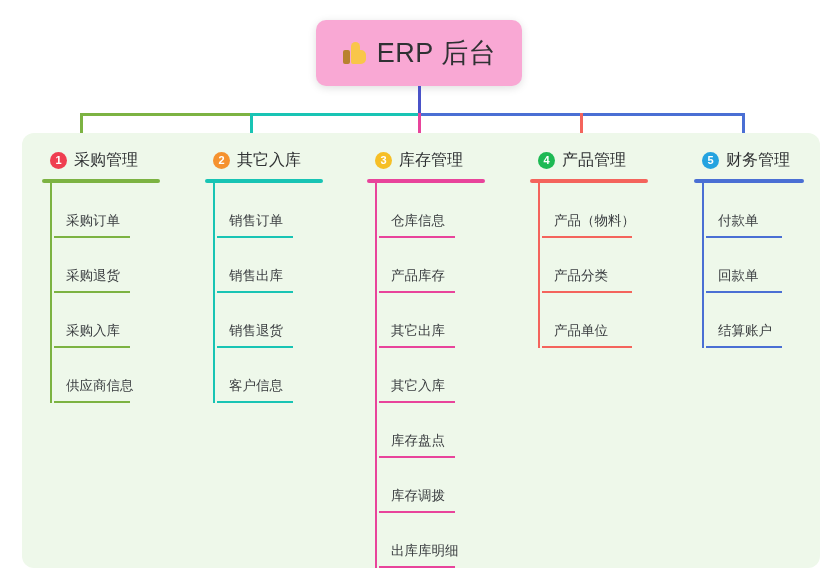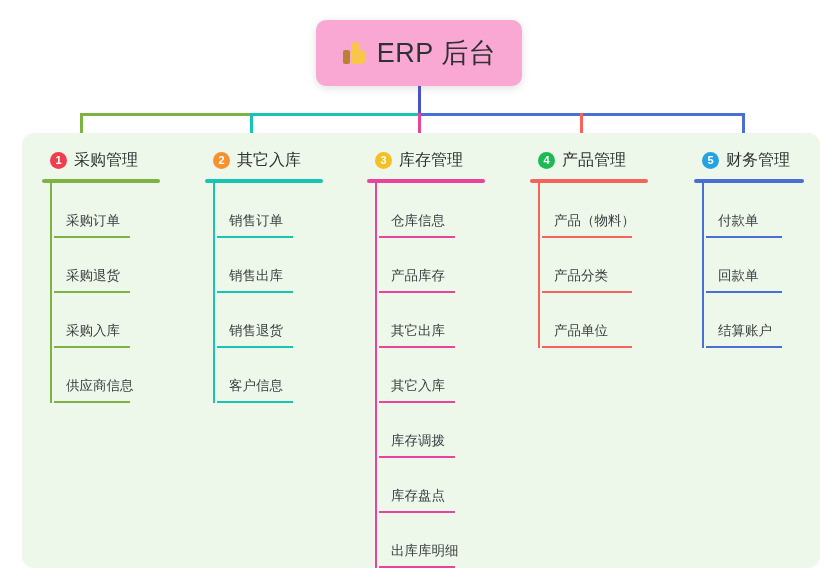--- a/index.html
+++ b/index.html
@@ -253,25 +253,25 @@
         </div>
         <div class="leaf">
           <span class="leaf-label">其它出库</span>
           <div class="leaf-underline" style="width: 76px; background: rgb(232, 68, 155);"></div>
         </div>
         <div class="leaf">
           <span class="leaf-label">其它入库</span>
           <div class="leaf-underline" style="width: 76px; background: rgb(232, 68, 155);"></div>
         </div>
         <div class="leaf">
+          <span class="leaf-label">库存盘点</span>
+          <div class="leaf-underline" style="width: 76px; background: rgb(232, 68, 155);"></div>
+        </div>
+        <div class="leaf">
           <span class="leaf-label">库存调拨</span>
-          <div class="leaf-underline" style="width: 76px; background: rgb(232, 68, 155);"></div>
-        </div>
-        <div class="leaf">
-          <span class="leaf-label">库存盘点</span>
           <div class="leaf-underline" style="width: 76px; background: rgb(232, 68, 155);"></div>
         </div>
         <div class="leaf">
           <span class="leaf-label">出库库明细</span>
           <div class="leaf-underline" style="width: 76px; background: rgb(232, 68, 155);"></div>
         </div>
       </div>
     </div>
     <div class="column" style="left: 508px; top: 12px;">
       <div class="col-head">

